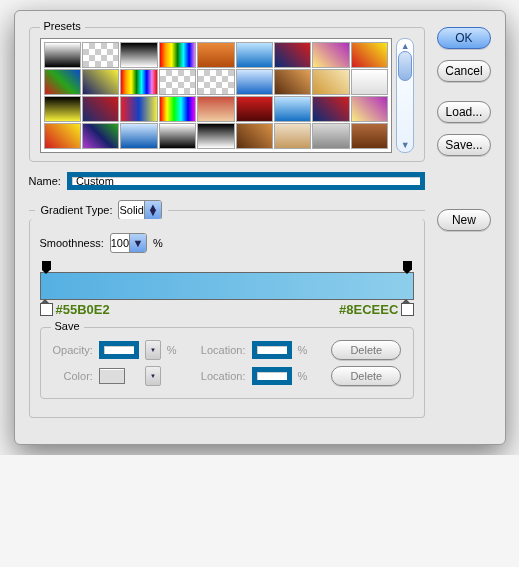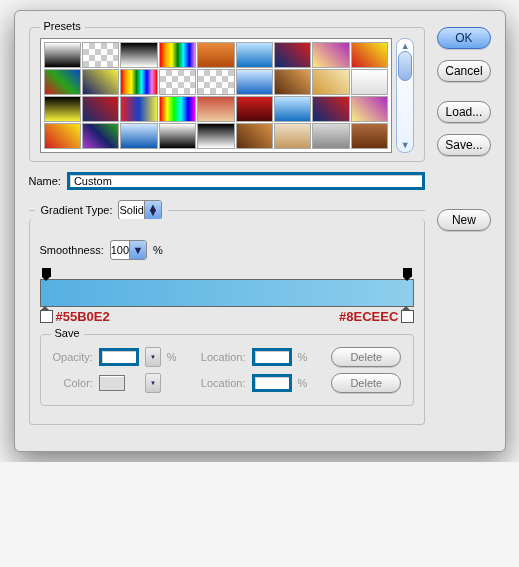--- a/index.html
+++ b/index.html
@@ -18,37 +18,37 @@
 .legend{position:absolute;top:-8px;left:10px;background:#e8e8e8;padding:0 4px;font-size:11px}
 .presets-box{display:flex;gap:4px}
 .swatch-area{border:1px solid #888;background:#fff;padding:3px;flex:1}
 .swatch-grid{display:grid;grid-template-columns:repeat(9,1fr);gap:1px}
 .swatch{height:26px;border:1px solid #aaa;box-sizing:border-box}
 .scrollbar{width:16px;background:linear-gradient(#fff,#e8f2ff);border:1px solid #9cb8dc;border-radius:8px;display:flex;flex-direction:column;align-items:center;padding:2px 0}
 .thumb{width:12px;height:28px;background:linear-gradient(#d7e6fb,#91b5e6);border-radius:8px;border:1px solid #6f96cf}
 .arrow{font-size:9px;color:#5577aa}
 .row{display:flex;align-items:center;gap:6px;margin:8px 0}
 .label{text-align:right}
-.input{border:3px solid #0369a1;box-shadow:inset 1px 1px 0 #ccc;background:#fff;height:18px;padding:1px 4px;font-size:11px;box-sizing:border-box}
+.input{border:5px solid #0369a1;box-shadow:inset 1px 1px 0 #ccc;background:#fff;height:18px;padding:1px 4px;font-size:11px;box-sizing:border-box}
 .input.wide{flex:1}
 .input.sm{width:40px}
 .btn{height:22px;border:1px solid #888;border-radius:11px;background:linear-gradient(#fff,#dcdcdc);font-size:12px;cursor:pointer;box-shadow:0 1px 0 rgba(0,0,0,.15);font-family:inherit}
 .btn.default{border-color:#3e6fc4;background:linear-gradient(#c7e0ff,#6aa6ef);color:#0a2a5a;font-weight:500}
 .dropdown{display:inline-flex;align-items:center;height:18px;border:1px solid #888;border-radius:3px;overflow:hidden;background:#fff}
 .dropdown span{padding:0 0;font-size:11px}
 .dd-arrow{width:16px;height:100%;background:linear-gradient(#b3d1f7,#6ca0ea);border-left:1px solid #888;display:flex;flex-direction:column;justify-content:center;align-items:center;font-size:6px;line-height:5px;color:#225}
 .gtype-fs{display:flex;align-items:center;gap:6px;margin-top:10px}
 .gtype-line{flex:1;height:1px;background:#bfbfbf}
 .opacity-stop{width:9px;height:9px;background:#000;display:inline-block;position:relative}
 .opacity-stop:after{content:"";position:absolute;bottom:-4px;left:0;border-left:4.5px solid transparent;border-right:4.5px solid transparent;border-top:4px solid #000}
 .color-stop{width:11px;height:11px;background:#fff;border:1px solid #555;display:inline-block;position:relative}
 .color-stop:before{content:"";position:absolute;top:-5px;left:-1px;border-left:5.5px solid transparent;border-right:5.5px solid transparent;border-bottom:5px solid #555}
 .grad-bar{height:26px;border:1px solid #666;margin:2px 0}
 .trackrow{display:flex;justify-content:space-between;padding:0 2px}
-.hexrow{display:flex;justify-content:space-between;font-weight:bold;font-size:13px;color:#b91c1c;align-items:center;padding:0 0 4px}
+.hexrow{display:flex;justify-content:space-between;font-weight:bold;font-size:13px;color:#4d7c0f;align-items:center;padding:0 0 4px}
 .hexrow span{display:flex;align-items:center;gap:3px}
 .colorwell{width:24px;height:14px;border:1px solid #777;background:#ddd;box-shadow:inset 0 1px 0 #fff}
 .dim{color:#999}
 .stops-grid{display:grid;grid-template-columns:auto auto auto 28px auto auto auto 12px auto;gap:6px 6px;align-items:center;padding:2px 2px 4px}
 .del-btn{width:70px;height:20px;border-radius:10px;font-size:11px;color:#777}
 .check{background-image:linear-gradient(45deg,#ccc 25%,transparent 25%,transparent 75%,#ccc 75%),linear-gradient(45deg,#ccc 25%,#fff 25%,#fff 75%,#ccc 75%);background-size:12px 12px;background-position:0 0,6px 6px}
 </style>
 </head>
 <body>
 
@@ -119,21 +119,21 @@
         <span>Gradient Type:</span>
         <div class="dropdown">
           <span>Solid</span>
           <span class="dd-arrow">▲<br>▼</span>
         </div>
         <div class="gtype-line"></div>
       </div>
 
       <div class="fieldset" style="border-top:none;margin-top:-1px;padding-top:14px">
 
-        <div class="row" style="margin-top:7px">
+        <div class="row" style="margin-top:0">
           <span>Smoothness:</span>
           <div class="dropdown">
             <span>100</span>
             <span class="dd-arrow">▼</span>
           </div>
           <span>%</span>
         </div>
 
         <div class="trackrow">
           <span class="opacity-stop"></span>

